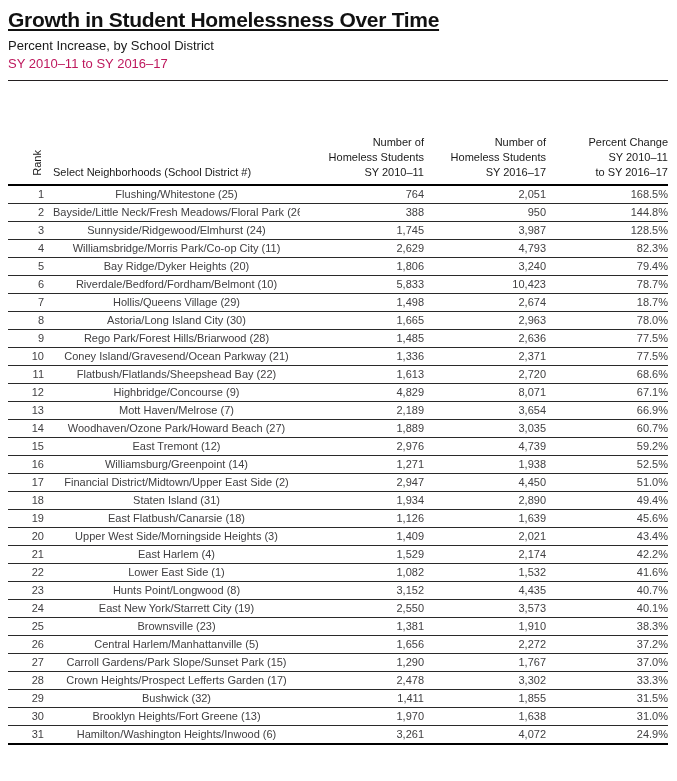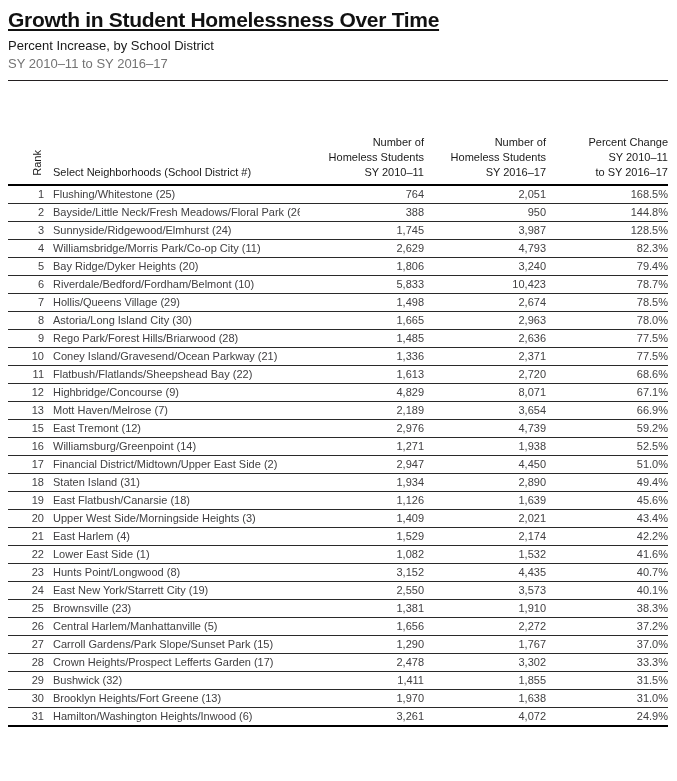--- a/index.html
+++ b/index.html
@@ -22,21 +22,21 @@
     margin-bottom: 6px;
     text-decoration: underline;
   }
   .subtitle {
     font-size: 13px;
     color: #1a1a1a;
     margin-bottom: 3px;
   }
   .period {
     font-size: 13px;
-    color: #737373;
+    color: #be185d;
     margin-bottom: 9px;
   }
   .top-rule {
     border: none;
     border-top: 1px solid #231f20;
     width: 660px;
   }
 
   table.data-table {
     border-collapse: collapse;
@@ -76,21 +76,21 @@
     line-height: 13px;
     color: #414042;
     height: 17.4px;
     padding: 2px 0;
     border-bottom: 1px solid #2a2a2a;
     vertical-align: middle;
     overflow: hidden;
     white-space: nowrap;
   }
   td.td-rank { text-align: right; padding-right: 2px; color: #414042; }
-  td.td-nbhd { text-align: left; padding-left: 7px; }
+  td.td-nbhd { text-align: center; padding-left: 7px; }
   td.td-num  { text-align: right; }
   tbody tr:last-child td { border-bottom-width: 2px; border-bottom-color: #000000; }
 </style>
 </head>
 <body>
 
 <div class="page">
 
   <h1 class="title">Growth in Student Homelessness Over Time</h1>
   <div class="subtitle">Percent Increase, by School District</div>
@@ -169,21 +169,21 @@
       <td class="td-num">5,833</td>
       <td class="td-num">10,423</td>
       <td class="td-num">78.7%</td>
     </tr>
 
     <tr>
       <td class="td-rank">7</td>
       <td class="td-nbhd">Hollis/Queens Village (29)</td>
       <td class="td-num">1,498</td>
       <td class="td-num">2,674</td>
-      <td class="td-num">78.5%</td>
+      <td class="td-num">18.7%</td>
     </tr>
 
     <tr>
       <td class="td-rank">8</td>
       <td class="td-nbhd">Astoria/Long Island City (30)</td>
       <td class="td-num">1,665</td>
       <td class="td-num">2,963</td>
       <td class="td-num">78.0%</td>
     </tr>
 
@@ -220,20 +220,27 @@
     </tr>
 
     <tr>
       <td class="td-rank">13</td>
       <td class="td-nbhd">Mott Haven/Melrose (7)</td>
       <td class="td-num">2,189</td>
       <td class="td-num">3,654</td>
       <td class="td-num">66.9%</td>
     </tr>
 
+    <tr>
+      <td class="td-rank">14</td>
+      <td class="td-nbhd">Woodhaven/Ozone Park/Howard Beach (27)</td>
+      <td class="td-num">1,889</td>
+      <td class="td-num">3,035</td>
+      <td class="td-num">60.7%</td>
+    </tr>
 
     <tr>
       <td class="td-rank">15</td>
       <td class="td-nbhd">East Tremont (12)</td>
       <td class="td-num">2,976</td>
       <td class="td-num">4,739</td>
       <td class="td-num">59.2%</td>
     </tr>
 
     <tr>

